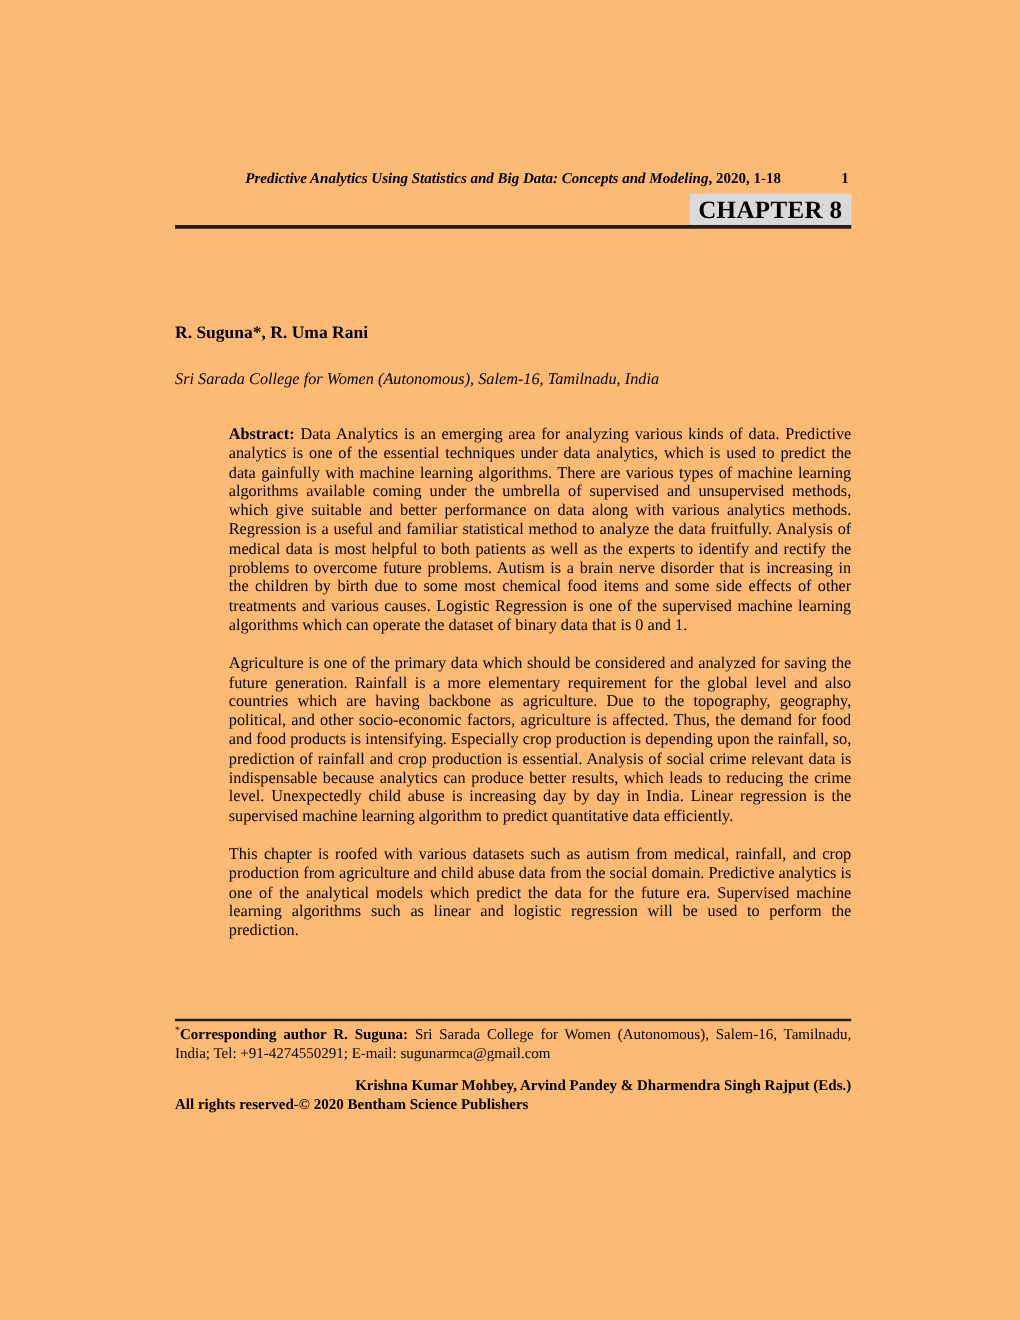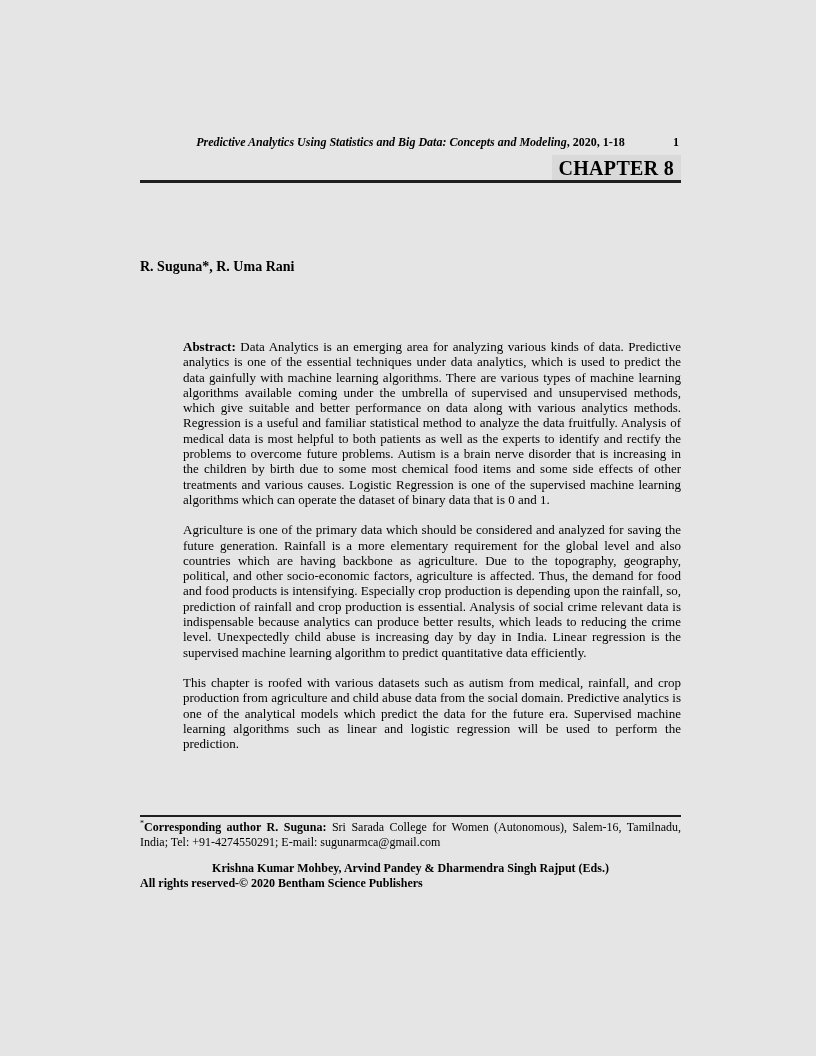--- a/index.html
+++ b/index.html
@@ -1,20 +1,20 @@
 <!DOCTYPE html>
 <html><head>
 <meta charset="utf-8">
 <style>
   html, body { margin: 0; padding: 0; background: #ffffff; }
   .page {
     position: relative;
     width: 816px;
     height: 1056px;
-    background: #e5e5e5;
+    background: #fdba74;
     font-family: "Liberation Serif", serif;
     color: #000000;
     overflow: hidden;
   }
   .content {
     position: absolute;
     left: 140px;
     top: 0;
     width: 541px;
     height: 100%;
@@ -113,21 +113,21 @@
     font-size: 12px;
     line-height: 15px;
     text-align: justify;
   }
   .footnote sup { font-size: 8px; line-height: 0; }
   .editors {
     position: absolute;
     top: 861px;
     left: 0;
     width: 100%;
-    text-align: center;
+    text-align: right;
     font-size: 12px;
     font-weight: bold;
   }
   .rights {
     position: absolute;
     top: 876px;
     left: 0;
     width: 100%;
     text-align: left;
     font-size: 12px;
@@ -145,20 +145,21 @@
       <span class="pageno">1</span>
     </div>
 
     <div class="chapter-badge">CHAPTER 8</div>
 
     <div class="head-rule"></div>
 
 
     <div class="authors">R. Suguna*, R. Uma Rani</div>
 
+    <div class="affiliation">Sri Sarada College for Women (Autonomous), Salem-16, Tamilnadu, India</div>
 
     <div class="body-block">
       <p><b>Abstract:</b> <span>Data Analytics is an emerging area for analyzing various kinds of data. Predictive analytics is one of the essential techniques under data analytics, which is used to predict the data gainfully with machine learning algorithms. There are various types of machine learning algorithms available coming under the umbrella of supervised and unsupervised methods, which give suitable and better performance on data along with various analytics methods. Regression is a useful and familiar statistical method to analyze the data fruitfully. Analysis of medical data is most helpful to both patients as well as the experts to identify and rectify the problems to overcome future problems. Autism is a brain nerve disorder that is increasing in the children by birth due to some most chemical food items and some side effects of other treatments and various causes. Logistic Regression is one of the supervised machine learning algorithms which can operate the dataset of binary data that is 0 and 1.</span></p>
       <p>Agriculture is one of the primary data which should be considered and analyzed for saving the future generation. Rainfall is a more elementary requirement for the global level and also countries which are having backbone as agriculture. Due to the topography, geography, political, and other socio-economic factors, agriculture is affected. Thus, the demand for food and food products is intensifying. Especially crop production is depending upon the rainfall, so, prediction of rainfall and crop production is essential. Analysis of social crime relevant data is indispensable because analytics can produce better results, which leads to reducing the crime level. Unexpectedly child abuse is increasing day by day in India. Linear regression is the supervised machine learning algorithm to predict quantitative data efficiently.</p>
       <p>This chapter is roofed with various datasets such as autism from medical, rainfall, and crop production from agriculture and child abuse data from the social domain. Predictive analytics is one of the analytical models which predict the data for the future era. Supervised machine learning algorithms such as linear and logistic regression will be used to perform the prediction.</p>
     </div>
 
     <div class="foot-rule"></div>
 
     <div class="footnote">

